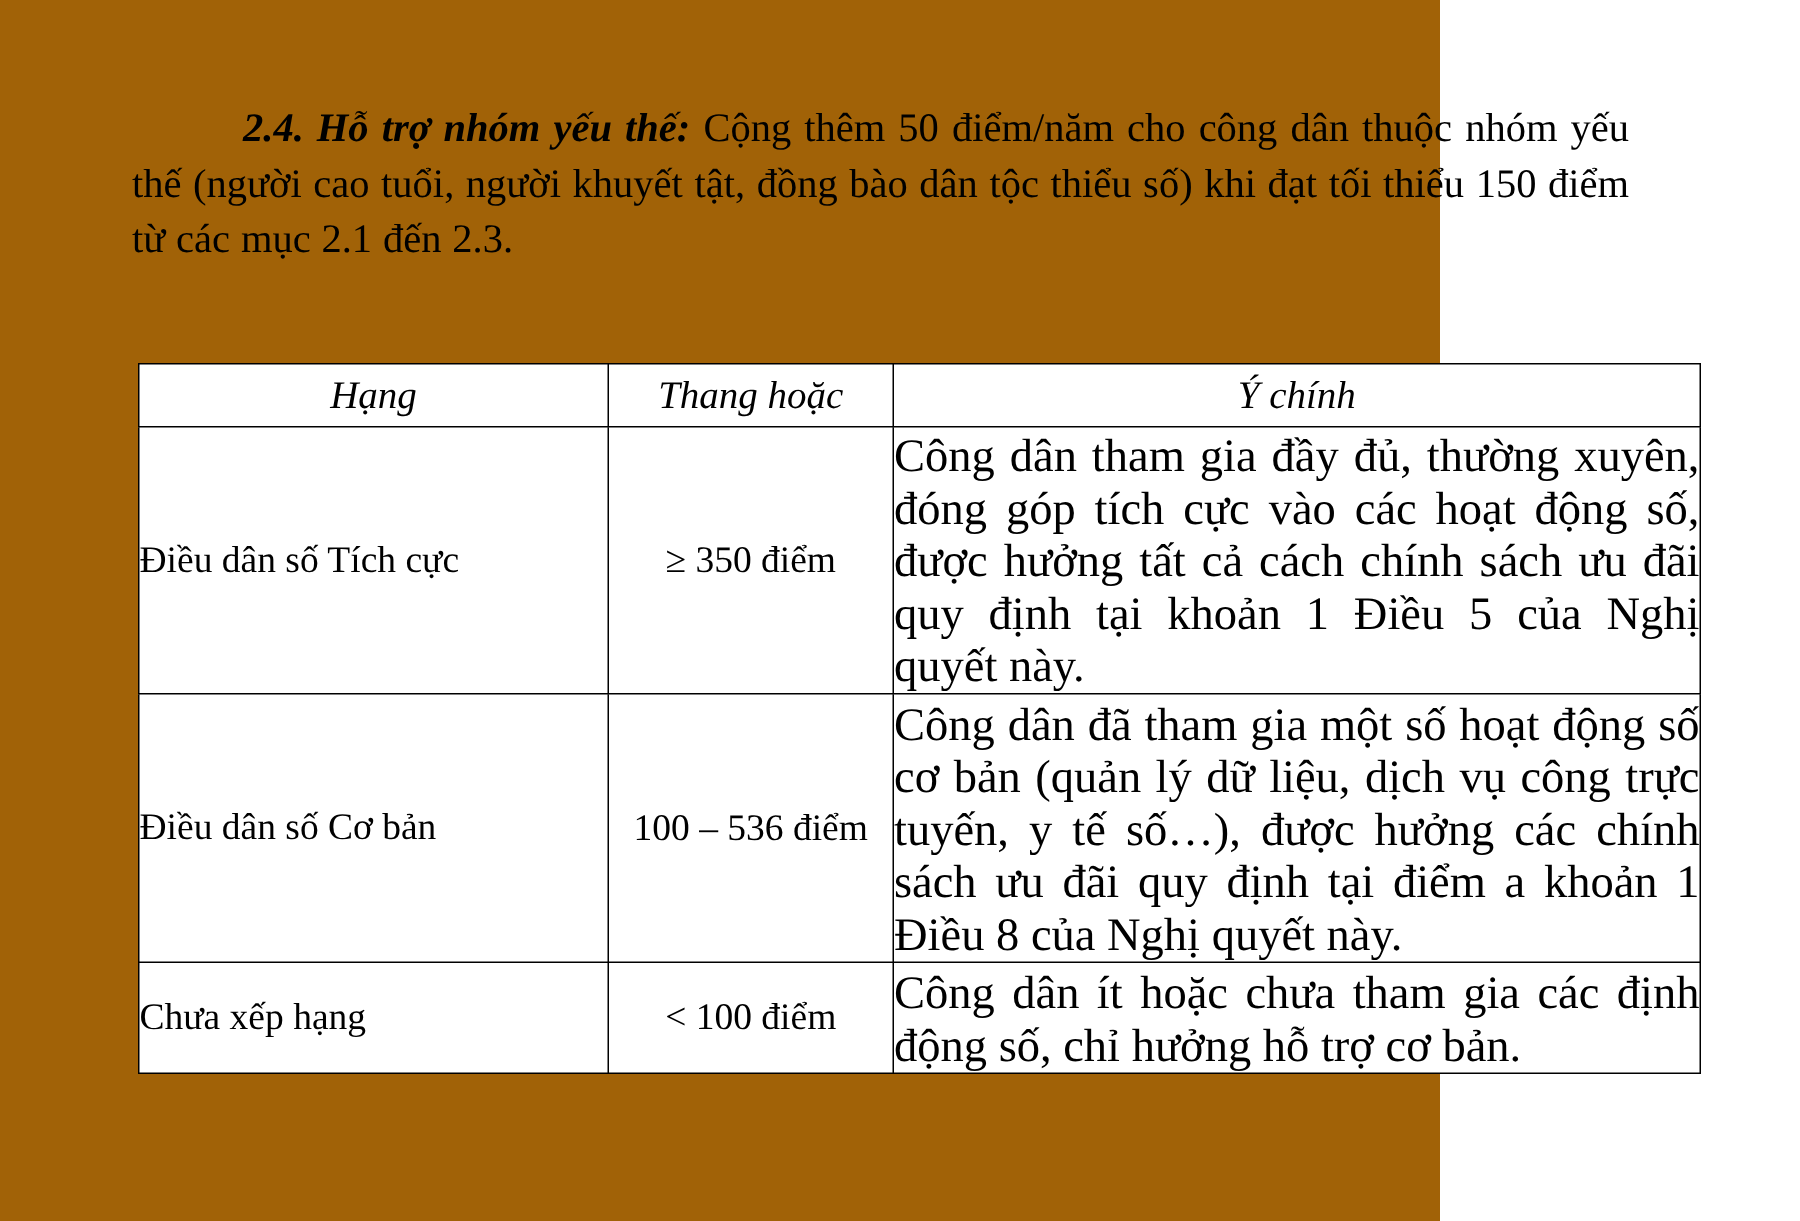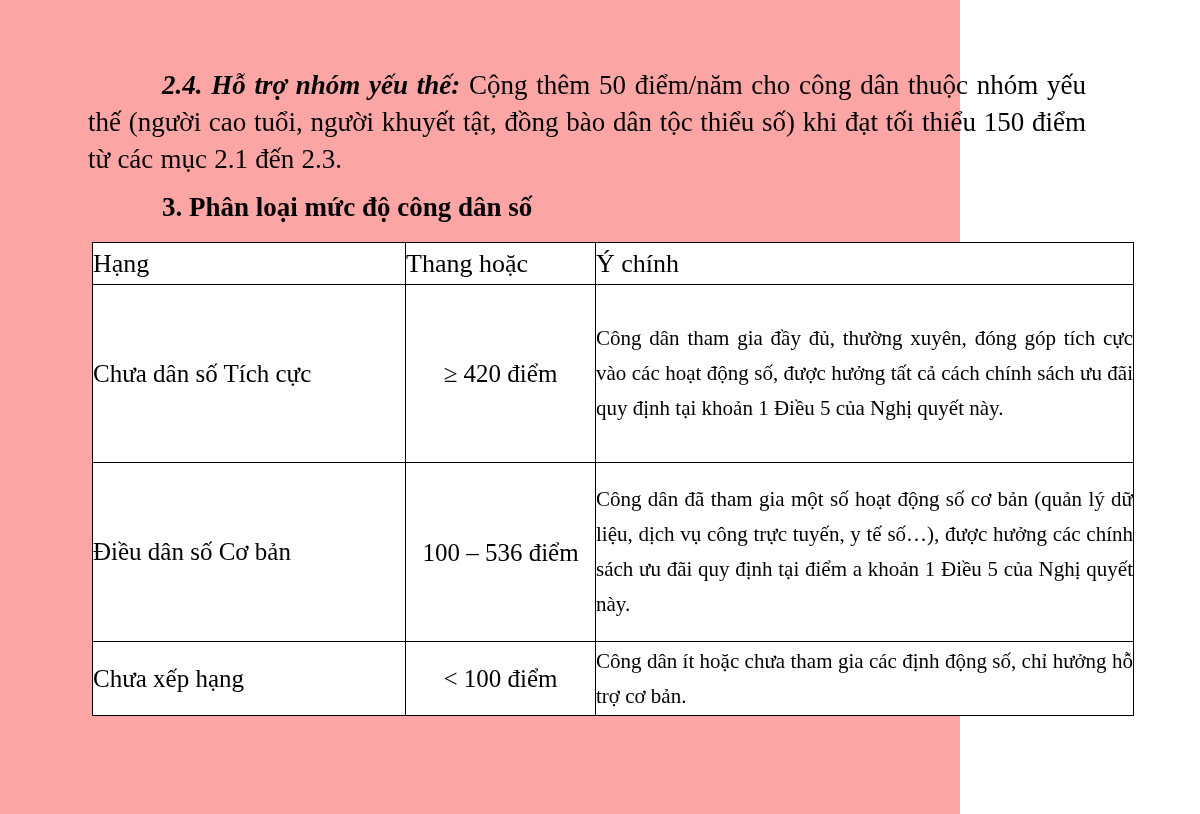--- a/index.html
+++ b/index.html
@@ -11,21 +11,21 @@
     width: 1200px;
     height: 814px;
     font-family: "Liberation Serif", "DejaVu Serif", serif;
     color: #000000;
     overflow: hidden;
   }
   .page {
     position: relative;
     width: 960px;
     height: 814px;
-    background: #fca5a5;
+    background: #a16207;
   }
 
   
   .para-24 {
     position: absolute;
     left: 88px;
     top: 40px;
     width: 998px;
     font-size: 27px;
     line-height: 37px;
@@ -69,87 +69,87 @@
     padding: 0;
     vertical-align: middle;
     font-weight: normal;
   }
   .col-rank   { width: 313px; }
   .col-scale  { width: 190px; }
   .col-mean   { width: 538px; }
 
   
   .hdr-cell {
-    text-align: left;
+    text-align: center;
     font-weight: bold;
     font-size: 26px;
     line-height: 30px;
     height: 41px;
     padding: 2px 6px 6px 6px;
+    font-style: italic;
   }
 
   
   .cell-rank {
     font-weight: bold;
     font-size: 25px;
     line-height: 34px;
     padding: 6px 10px 6px 14px;
     text-align: left;
   }
   .cell-scale {
     font-size: 25px;
     line-height: 33px;
     text-align: center;
     padding: 6px 8px;
   }
   .cell-mean {
-    font-size: 21px;
+    font-size: 31px;
     line-height: 35px;
     text-align: justify;
     text-align-last: left;
     padding: 6px 10px 6px 12px;
     hyphens: none;
   }
   .row-tall  { height: 178px; }
   .row-tall2 { height: 179px; }
   .row-short { height: 74px; }
 </style>
 </head>
 <body>
 
 <div class="page">
 
   <p class="para-24"><span class="lead">2.4. Hỗ trợ nhóm yếu thế:</span><span> Cộng thêm 50 điểm/năm cho công dân thuộc nhóm yếu thế (người cao tuổi, người khuyết tật, đồng bào dân tộc thiểu số) khi đạt tối thiểu 150 điểm từ các mục 2.1 đến 2.3.</span></p>
 
-  <h3 class="heading-3">3. Phân loại mức độ công dân số</h3>
 
   <div class="table-wrap">
     <table class="classification">
       <colgroup>
         <col class="col-rank">
         <col class="col-scale">
         <col class="col-mean">
       </colgroup>
       <thead>
         <tr>
           <th class="hdr-cell">Hạng</th>
           <th class="hdr-cell">Thang hoặc</th>
           <th class="hdr-cell">Ý chính</th>
         </tr>
       </thead>
       <tbody>
         <tr class="row-tall">
-          <td class="cell-rank">Chưa dân số Tích cực</td>
-          <td class="cell-scale">≥ 420 điểm</td>
+          <td class="cell-rank">Điều dân số Tích cực</td>
+          <td class="cell-scale">≥ 350 điểm</td>
           <td class="cell-mean">Công dân tham gia đầy đủ, thường xuyên, đóng góp tích cực vào các hoạt động số, được hưởng tất cả cách chính sách ưu đãi quy định tại khoản 1 Điều 5 của Nghị quyết này.</td>
         </tr>
         <tr class="row-tall2">
           <td class="cell-rank">Điều dân số Cơ bản</td>
           <td class="cell-scale">100 – 536 điểm</td>
-          <td class="cell-mean">Công dân đã tham gia một số hoạt động số cơ bản (quản lý dữ liệu, dịch vụ công trực tuyến, y tế số…), được hưởng các chính sách ưu đãi quy định tại điểm a khoản 1 Điều 5 của Nghị quyết này.</td>
+          <td class="cell-mean">Công dân đã tham gia một số hoạt động số cơ bản (quản lý dữ liệu, dịch vụ công trực tuyến, y tế số…), được hưởng các chính sách ưu đãi quy định tại điểm a khoản 1 Điều 8 của Nghị quyết này.</td>
         </tr>
         <tr class="row-short">
           <td class="cell-rank">Chưa xếp hạng</td>
           <td class="cell-scale">&lt; 100 điểm</td>
           <td class="cell-mean">Công dân ít hoặc chưa tham gia các định động số, chỉ hưởng hỗ trợ cơ bản.</td>
         </tr>
       </tbody>
     </table>
   </div>
 

